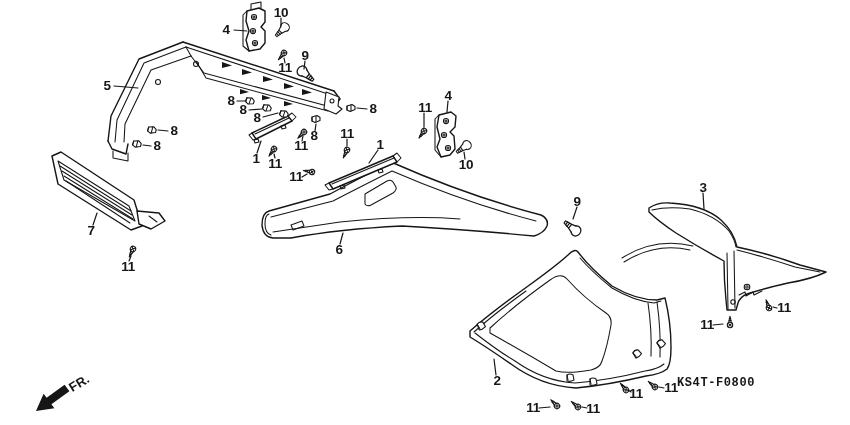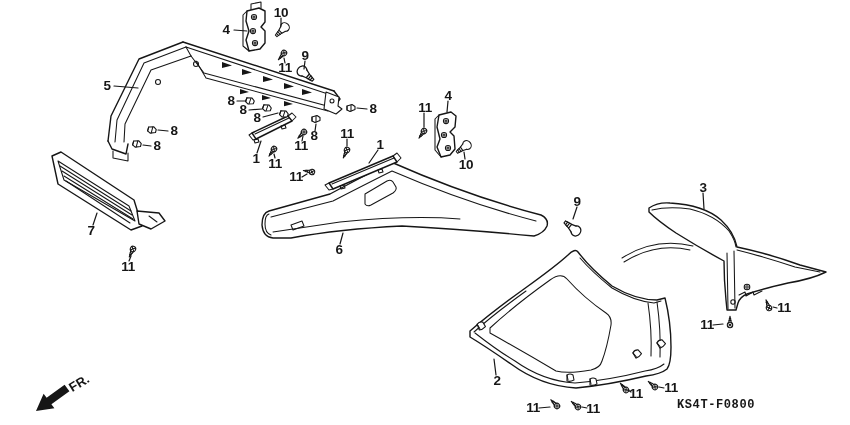--- a/index.html
+++ b/index.html
@@ -24,21 +24,21 @@
     position:absolute; transform:translate(-50%,-50%);
     font-weight:bold; font-size:13.5px; letter-spacing:-0.3px;
     color:var(--line); white-space:nowrap; line-height:1;
   }
   .fr-label {
     position:absolute; left:79px; top:383px;
     transform:translate(-50%,-50%) rotate(-31deg);
     font-weight:bold; font-size:13px; color:var(--line); line-height:1;
   }
   .diagram-code {
-    position:absolute; left:677px; top:399px;
+    position:absolute; left:677px; top:377px;
     font-family:"Liberation Mono", monospace;
     font-weight:bold; font-size:12px; letter-spacing:0.6px;
     color:var(--line); line-height:1.1;
   }
 </style>
 </head>
 <body>
 
 <div class="stage">
 

